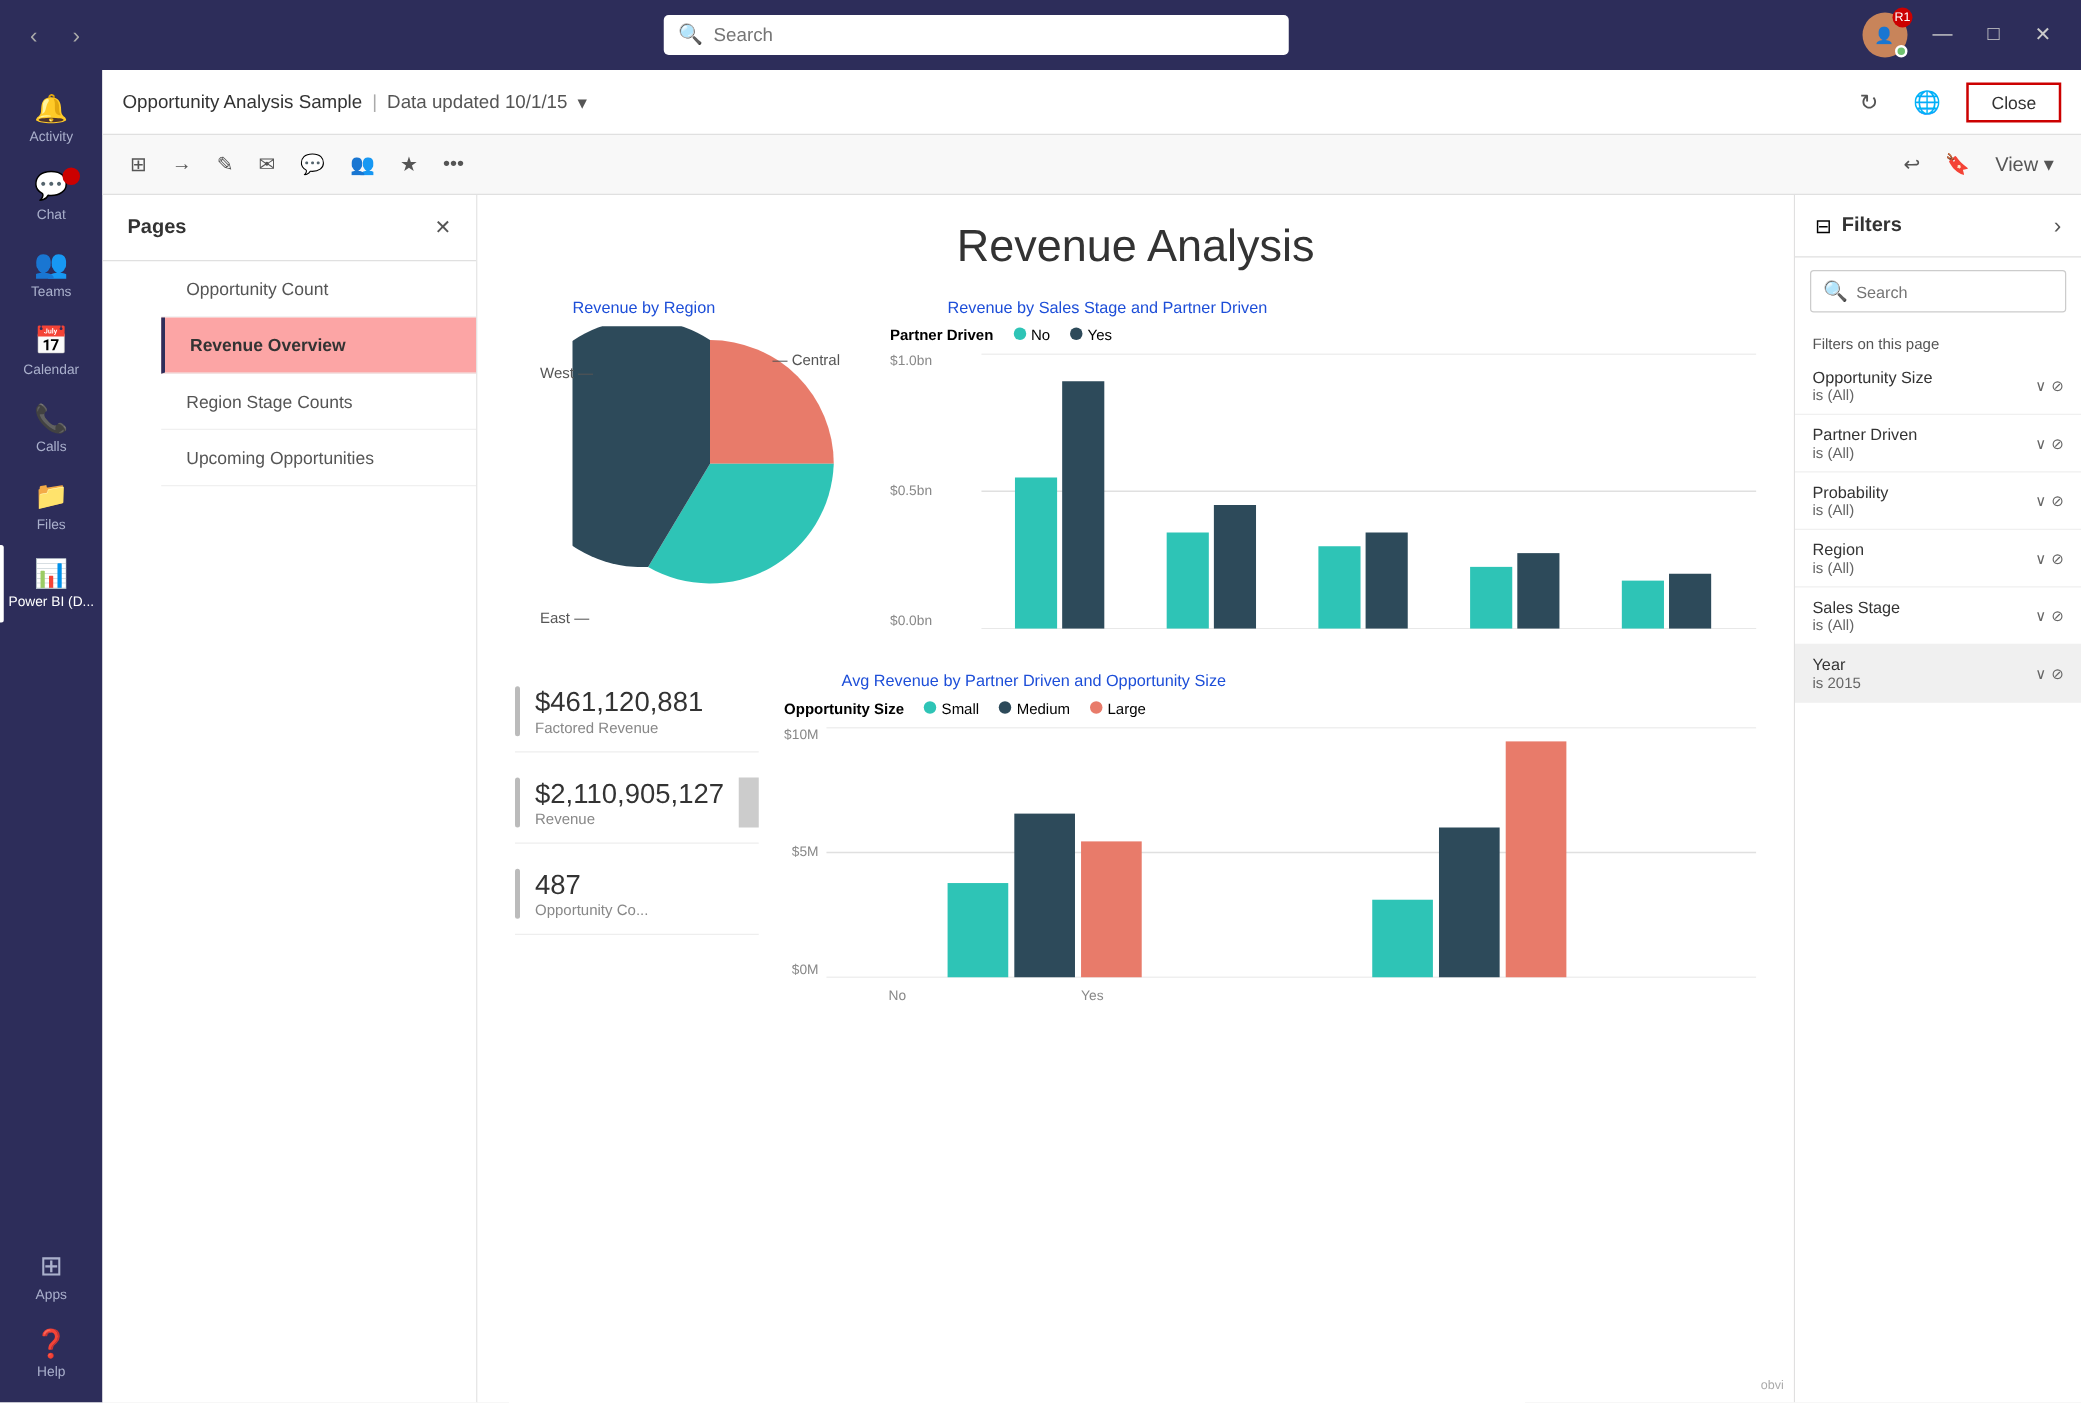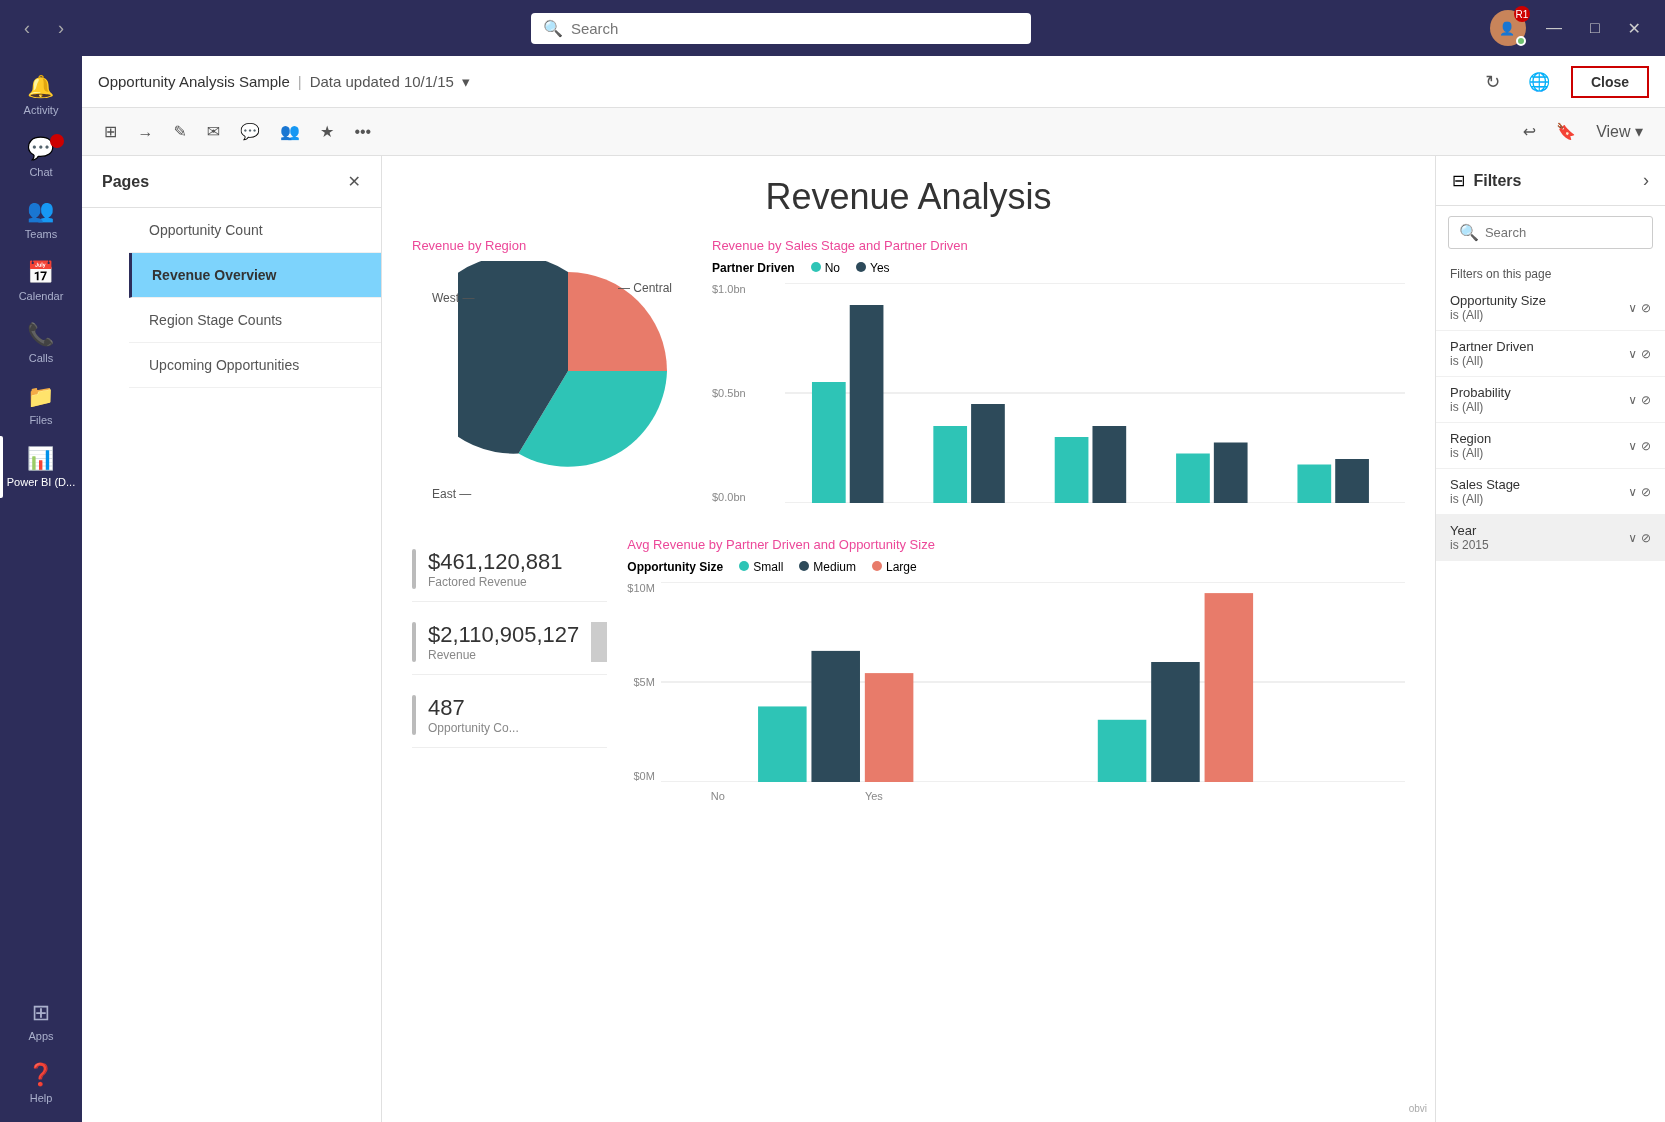--- a/index.html
+++ b/index.html
@@ -76,21 +76,21 @@
       justify-content: space-between; padding: 0 16px; border-bottom: 1px solid #e0e0e0;
     }
     .toolbar-title { font-size: 15px; color: #333; display: flex; align-items: center; gap: 8px; }
     .toolbar-title-text { font-weight: 400; }
     .toolbar-divider { color: #aaa; }
     .toolbar-subtitle { color: #555; }
     .toolbar-right { display: flex; align-items: center; gap: 12px; }
     .toolbar-btn { background: none; border: none; cursor: pointer; font-size: 18px; color: #555; padding: 4px 8px; }
     .close-btn {
       border: 2px solid #cc0000; color: #333; background: white;
-      padding: 6px 18px; cursor: pointer; font-size: 14px; font-weight: 700;
+      padding: 6px 18px; cursor: pointer; font-size: 14px; font-weight: 400;
     }
 
     
     .second-toolbar {
       background: #f8f8f8; height: 48px; display: flex; align-items: center;
       justify-content: space-between; padding: 0 16px; border-bottom: 1px solid #e0e0e0;
     }
     .second-toolbar-left { display: flex; gap: 8px; align-items: center; }
     .tb-btn { background: none; border: none; cursor: pointer; font-size: 16px; color: #555; padding: 4px 6px; }
     .second-toolbar-right { display: flex; gap: 8px; align-items: center; }
@@ -108,21 +108,21 @@
       padding: 16px 20px; border-bottom: 1px solid #e0e0e0;
     }
     .pages-title { font-size: 16px; font-weight: 600; color: #333; }
     .pages-close { background: none; border: none; cursor: pointer; font-size: 16px; color: #555; }
     .page-item {
       padding: 14px 20px; cursor: pointer; color: #555; font-size: 14px;
       border-bottom: 1px solid #f0f0f0;
       margin-left: 47px;
     }
     .page-item.active {
-      background: #7dd3fc; font-weight: 600; color: #333;
+      background: #fca5a5; font-weight: 600; color: #333;
       border-left: 3px solid #2d2d5a;
     }
 
     
     .report-area { flex: 1; background: white; overflow: auto; position: relative; padding: 20px 30px; }
 
     
     .filters-panel {
       width: 230px; background: white; border-left: 1px solid #e0e0e0;
       display: flex; flex-direction: column;
@@ -149,21 +149,21 @@
     .filter-value { font-size: 12px; color: #666; }
     .filter-actions { display: flex; gap: 4px; align-items: center; }
     .filter-chevron { font-size: 12px; color: #666; }
     .filter-clear { font-size: 12px; color: #666; cursor: pointer; }
 
     
     .report-title { font-size: 36px; font-weight: 300; text-align: center; margin-bottom: 20px; color: #333; }
 
     .charts-row { display: flex; gap: 20px; width: 100%; }
     .chart-section { flex: 1; }
-    .chart-label { font-size: 13px; color: #ec4899; margin-bottom: 8px; }
+    .chart-label { font-size: 13px; color: #1d4ed8; margin-bottom: 8px; margin-left: 46px; }
 
     
     .pie-container { position: relative; width: 260px; height: 260px; margin: 0 auto; padding-left: 36px; }
     .bar-legend { display: flex; gap: 16px; align-items: center; margin-bottom: 8px; font-size: 12px; }
     .legend-dot { width: 10px; height: 10px; border-radius: 50%; display: inline-block; margin-right: 4px; }
     .kpi-card {
       display: flex; align-items: center; gap: 12px;
       padding: 12px 0; border-bottom: 1px solid #eee;
     }
     .kpi-bar { width: 4px; height: 40px; background: #bbb; border-radius: 2px; }

